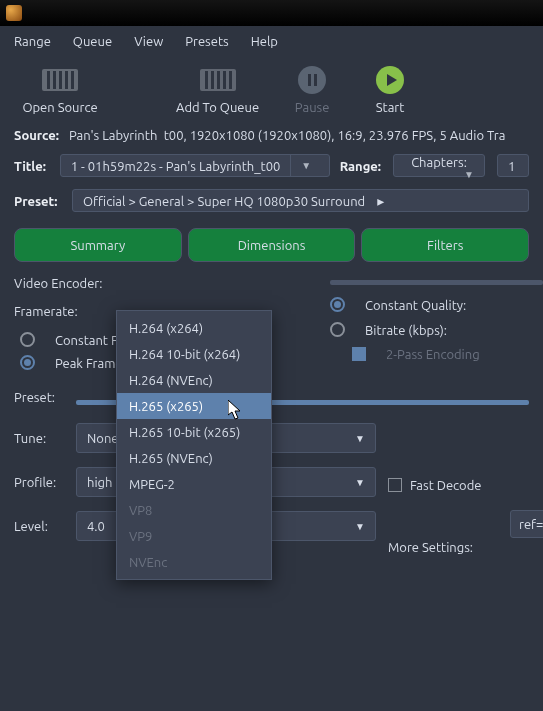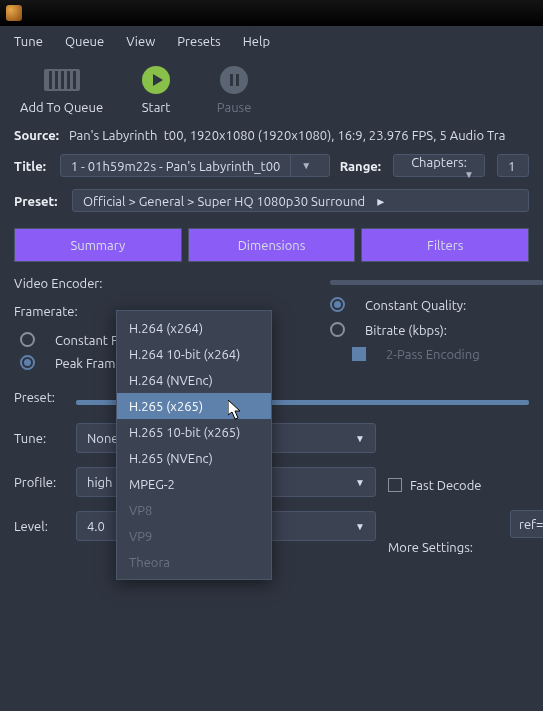--- a/index.html
+++ b/index.html
@@ -20,21 +20,21 @@
   .disabled{ color:#6b7280; }
   .row { display:flex; align-items:center; padding:6px 14px; gap:10px;}
   .lbl { font-weight:bold; color:#eceff4; white-space:nowrap;}
   .src-text{ color:#d8dee9; white-space:nowrap; overflow:hidden;}
   .combo { background:#3b4252; border:1px solid #4c566a; border-radius:3px; height:23px; display:flex; align-items:center; padding:0 10px; position:relative; flex:1;}
   .combo.small{ flex:0 0 auto;}
   .combo .arrow{ margin-left:auto; font-size:10px; color:#aeb5c0;}
   .combo.split .arrow-box{ border-left:1px solid #4c566a; padding:0 10px; margin-left:10px; margin-right:-10px; height:100%; display:flex; align-items:center;}
   .preset-row .combo{ padding-right:0;}
   .tabs { display:flex; gap:6px; padding:10px 14px 0 14px;}
-  .tab { flex:1; background:#8b5cf6; border:1px solid #4c566a; border-radius:1px; height:34px; display:flex; align-items:center; justify-content:center;}
+  .tab { flex:1; background:#15803d; border:1px solid #4c566a; border-radius:8px; height:34px; display:flex; align-items:center; justify-content:center;}
   .body { padding:14px 14px; position:relative;}
   .field-row{ display:flex; align-items:center; gap:12px; margin-bottom:14px;}
   .field-lbl{ width:100px; color:#d8dee9;}
   .radio{ width:15px; height:15px; border:2px solid #8a9099; border-radius:50%; display:inline-flex; align-items:center; justify-content:center; margin-right:8px; flex:0 0 auto;}
   .radio.checked{ border-color:#5e81ac;}
   .radio.checked::after{content:"";width:7px;height:7px;border-radius:50%;background:#5e81ac;}
   .check{ width:14px; height:14px; border:1px solid #8a9099; display:inline-block; margin-right:8px; vertical-align:middle;}
   .check.filled{ background:#5e81ac; border-color:#5e81ac;}
   .right-col{ position:absolute; left:330px; top:14px; right:0;}
   .slider-track{ height:5px; background:#5e81ac; border-radius:2px; margin:16px 0 4px 0; position:relative;}
@@ -53,45 +53,51 @@
   .preset-arrow{ font-size:14px; padding:0 12px;}
 </style>
 </head>
 <body>
 
 <div class="titlebar">
   <span class="titlebar-icon"></span>
 </div>
 
 <div class="menubar">
-  <span>Tune</span>
+  <span>Range</span>
   <span>Queue</span>
   <span>View</span>
   <span>Presets</span>
   <span>Help</span>
 </div>
 
 <div class="toolbar">
-  <div class="tb-item" style="">
+  <div class="tb-item">
+    <div class="tb-icon">
+        <span class="film-icon"></span>
+      </div>
+    <span>Open Source</span>
+  </div>
+  <div class="tb-item" style="margin-left:48px;">
     <div class="tb-icon">
         <span class="film-icon q"></span>
       </div>
     <span>Add To Queue</span>
   </div>
+  <div class="tb-item disabled" style="min-width:50px;">
+    <div class="tb-icon">
+        <span class="pause-circ"></span>
+      </div>
+    <span>Pause</span>
+  </div>
   <div class="tb-item" style="min-width:50px;">
     <div class="tb-icon">
         <span class="play-circ"></span>
       </div>
     <span>Start</span>
-  </div>
-  <div class="tb-item disabled" style="min-width:50px;">
-    <div class="tb-icon">
-        <span class="pause-circ"></span>
-      </div>
-    <span>Pause</span>
   </div>
 </div>
 
 <div class="row">
   <span class="lbl">Source:</span>
   <span class="src-text">Pan's Labyrinth_t00, 1920x1080 (1920x1080), 16:9, 23.976 FPS, 5 Audio Tra</span>
 </div>
 
 <div class="row">
   <span class="lbl" style="width:48px;">Title:</span>
@@ -214,17 +220,17 @@
 <div class="dropdown" id="dd">
     <div class="dd-item">H.264 (x264)</div>
     <div class="dd-item">H.264 10-bit (x264)</div>
     <div class="dd-item">H.264 (NVEnc)</div>
     <div class="dd-item hl">H.265 (x265)</div>
     <div class="dd-item">H.265 10-bit (x265)</div>
     <div class="dd-item">H.265 (NVEnc)</div>
     <div class="dd-item">MPEG-2</div>
     <div class="dd-item dis">VP8</div>
     <div class="dd-item dis">VP9</div>
-    <div class="dd-item dis">Theora</div>
+    <div class="dd-item dis">NVEnc</div>
   </div>
 <div class="cursor" style="transform: none; font-size: 18px;"><svg width="16" height="20" viewBox="0 0 16 20">
       <path d="M0 0 L0 15 L4 12 L7 19 L10 18 L7 11 L12 11 Z" fill="white" stroke="black" stroke-width="1"></path>
     </svg></div>
 
 </body></html>

